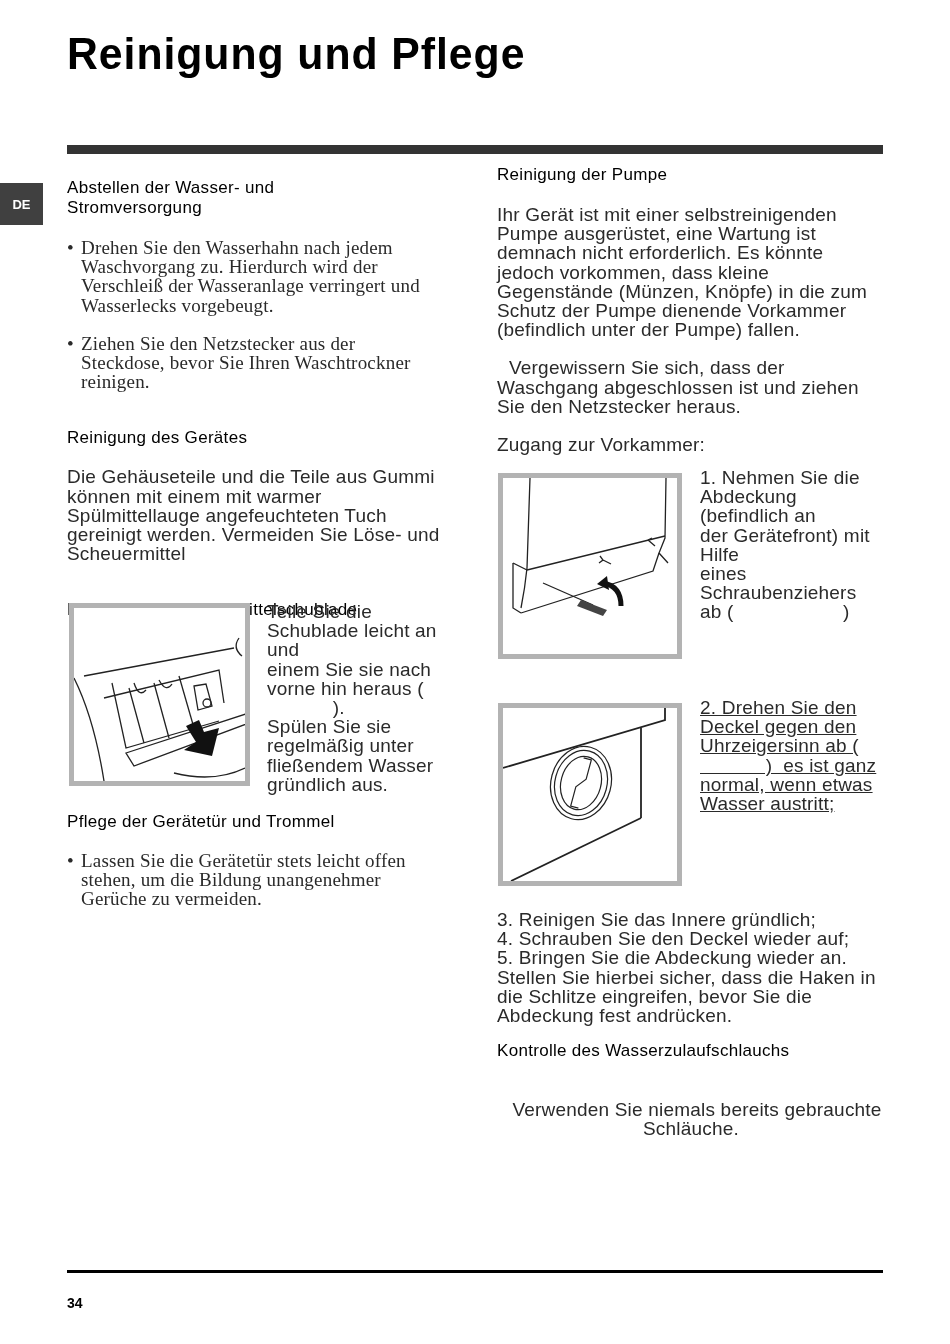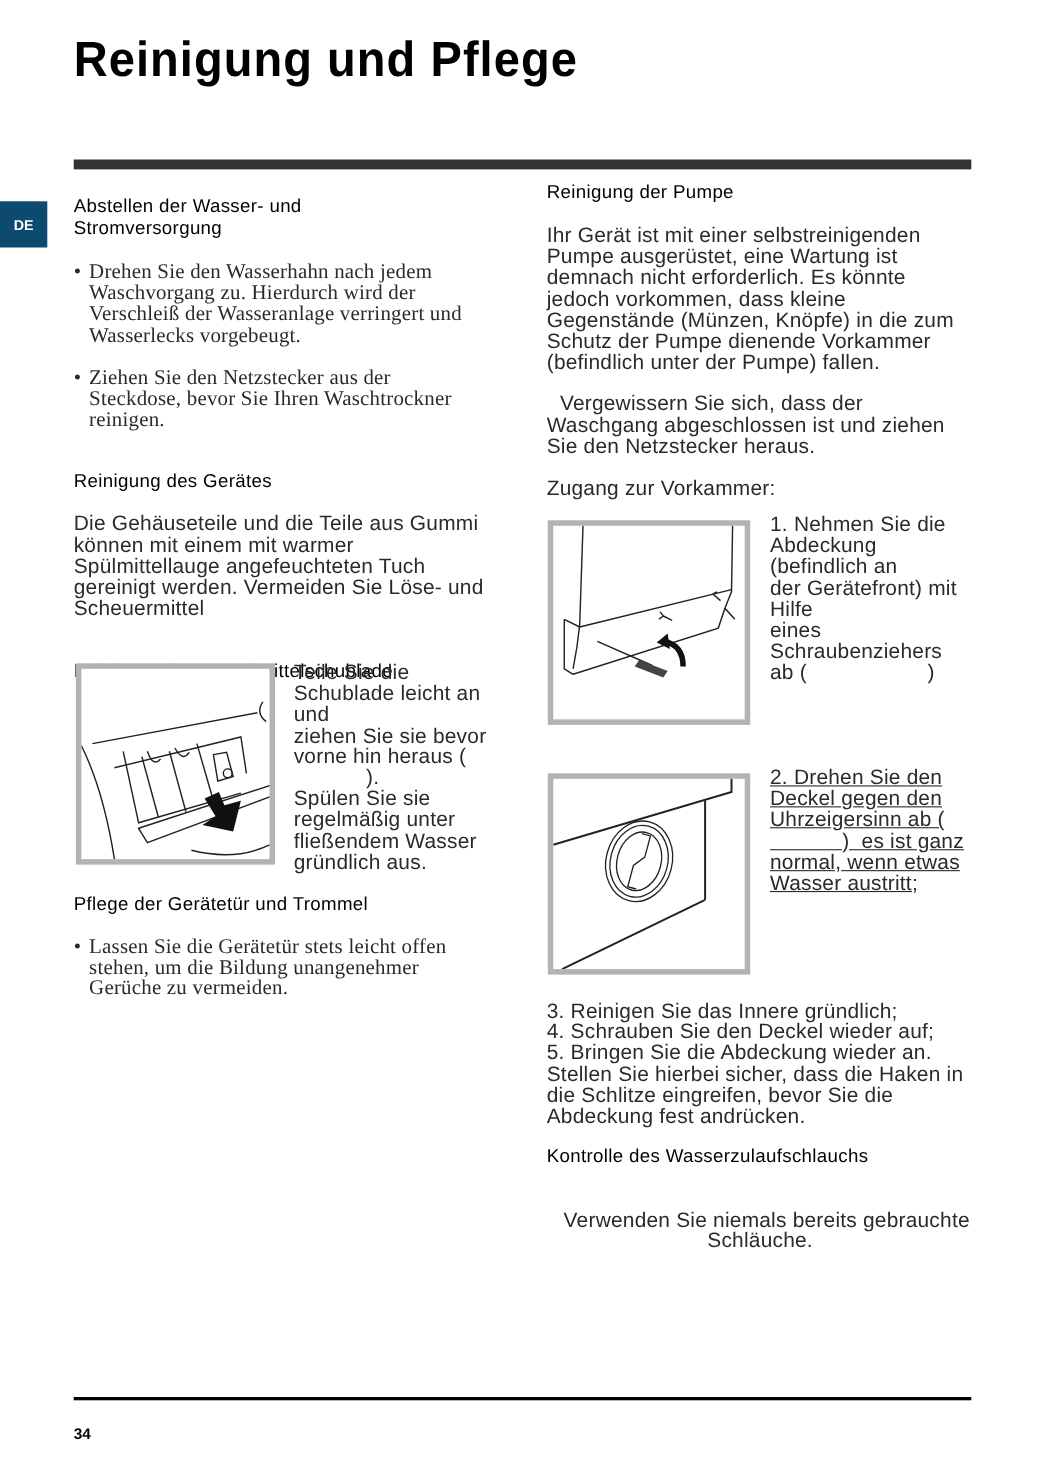--- a/index.html
+++ b/index.html
@@ -2,21 +2,21 @@
 <html><head>
 <meta charset="utf-8">
 <style>
   html, body { margin:0; padding:0; background:#ffffff; }
   body { width:950px; height:1344px; position:relative; overflow:hidden;
          font-family:"Liberation Sans", sans-serif; color:#2a2a2a; }
   .title { position:absolute; left:67px; top:28px; margin:0;
            font-family:"Liberation Sans", sans-serif; font-weight:bold;
            font-size:45px; letter-spacing:1px; color:#000; transform:scaleX(0.95); transform-origin:left; }
   .top-rule { position:absolute; left:67px; top:145px; width:816px; height:9px; background:#333333; }
-  .lang-tab { position:absolute; left:0; top:183px; width:43px; height:42px; background:#0c4a6e;
+  .lang-tab { position:absolute; left:0; top:183px; width:43px; height:42px; background:#404040;
               color:#fff; font-weight:bold; font-size:13px; display:flex; align-items:center; justify-content:center; }
   .col { position:absolute; }
   .col-left { left:67px; top:178px; width:375px; }
   .col-right { left:497px; top:164px; width:386px; }
   h2 { margin:0; font-size:17px; font-weight:normal; color:#000; line-height:20px; letter-spacing:0.3px; }
   p { margin:0; font-size:19px; line-height:19.2px; color:#2a2a2a; letter-spacing:0.2px; }
   .bullet { position:relative; padding-left:14px;font-family:Liberation Serif, serif; }
   .bullet::before { content:"•"; position:absolute; left:0; top:0; }
   .abs { position:absolute; }
   .figure { position:absolute; border:5px solid #b3b3b3; background:#fff; box-sizing:border-box; }
@@ -67,21 +67,21 @@
       <path d="M100 165 Q140 175 171 160"></path>
       <path d="M165 30 Q158 40 168 48"></path>
     </g>
     <path d="M112 118 L125 112 L130 124 L145 120 L138 148 L110 142 L122 134 Z" fill="#111"></path>
   </svg>
 </div>
 
 <div class="abs" style="left:267px; top:602px; width:180px;">
   <p>Teile Sie die</p>
   <p>Schublade leicht an und</p>
-  <p>ziehen Sie sie bevor</p>
+  <p>einem Sie sie nach</p>
   <p>vorne hin heraus (</p>
   <p style="white-space:pre;">            ).</p>
   <p>Spülen Sie sie</p>
   <p>regelmäßig unter</p>
   <p>fließendem Wasser</p>
   <p>gründlich aus.</p>
 </div>
 
 <div class="abs" style="left:67px; top:812px; width:375px;">
   <h2>Pflege der Gerätetür und Trommel</h2>

